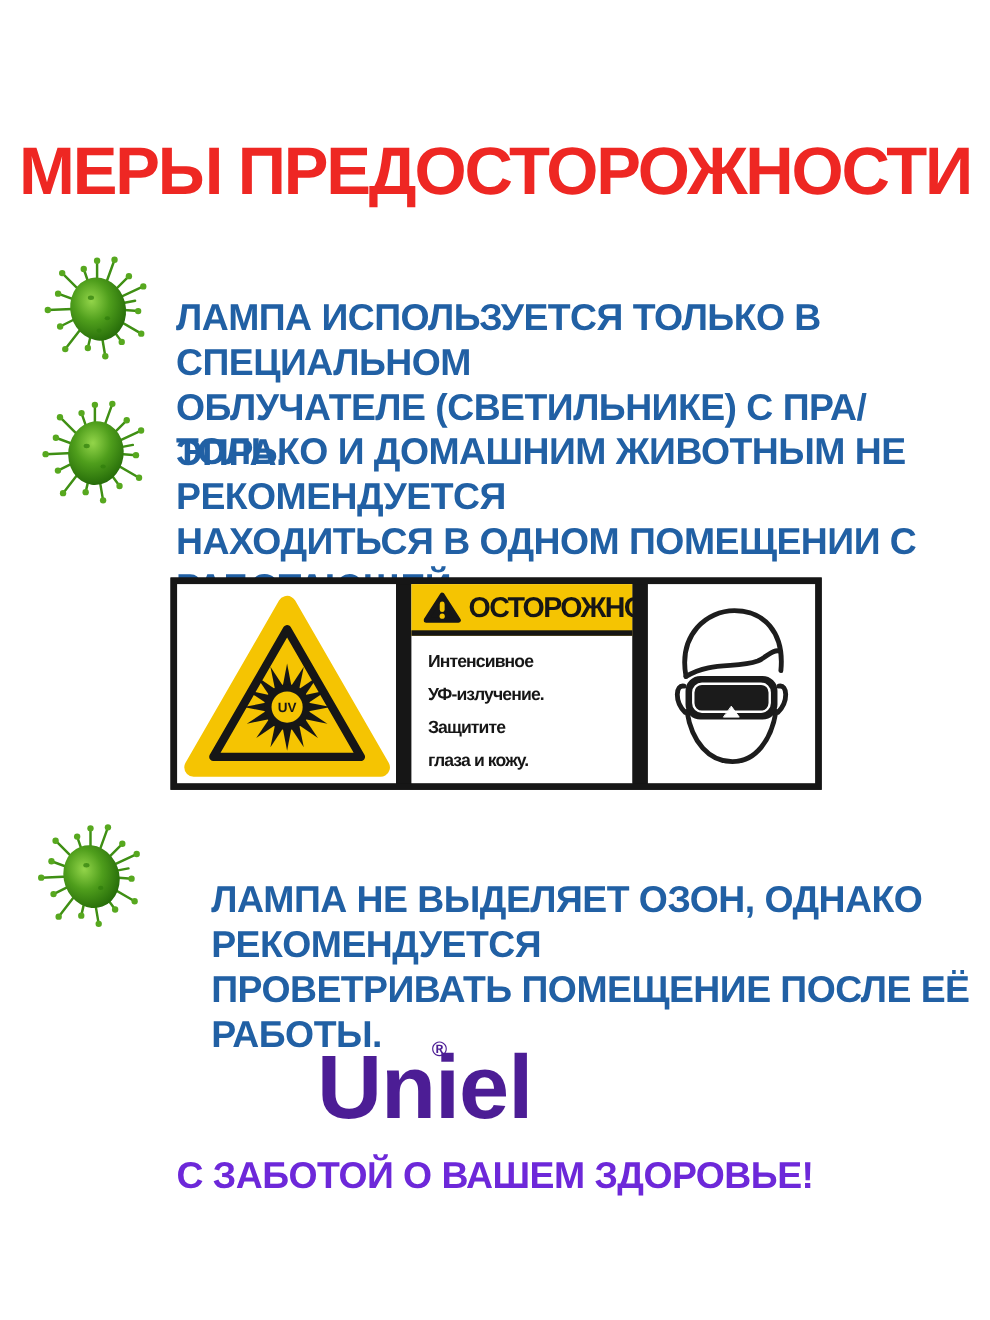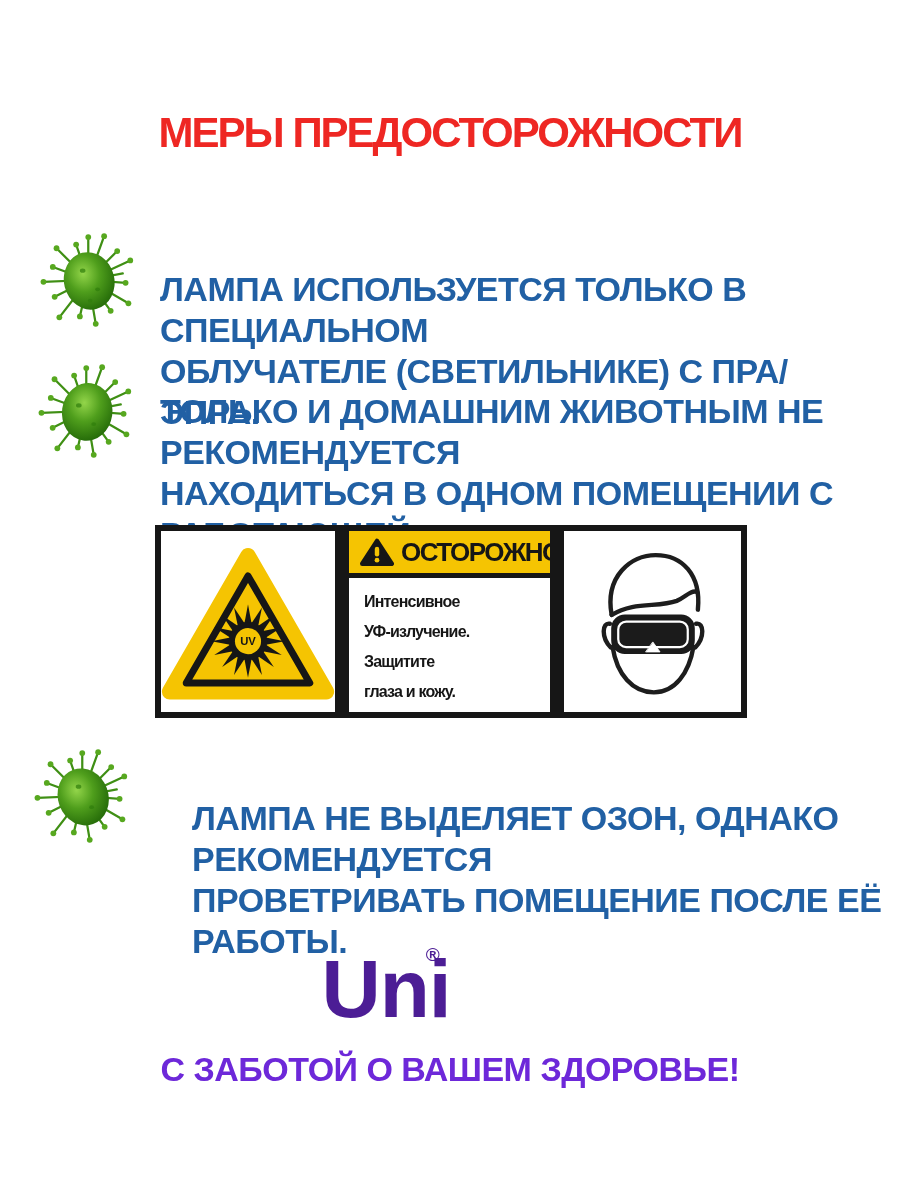--- a/index.html
+++ b/index.html
@@ -2,39 +2,39 @@
 <html><head>
 <meta charset="utf-8">
 <style>
   html,body{margin:0;padding:0;background:#ffffff;}
   body{width:900px;height:1200px;position:relative;overflow:hidden;
        font-family:"Liberation Sans","DejaVu Sans",sans-serif;}
   .abs{position:absolute;}
 
   
   .title{left:0;top:84px;width:900px;text-align:center;
-         font-size:42px;font-weight:800;letter-spacing:-2px;
+         font-size:61px;font-weight:800;letter-spacing:-2px;
          color:#ee2723;white-space:nowrap;line-height:1;}
 
   
   .bullet-text{color:#2160a4;font-size:34px;font-weight:700;
                letter-spacing:-0.5px;line-height:41px;white-space:pre-line;}
   .bt1{left:160px;top:235px;width:640px;}
   .bt2{left:160px;top:357px;width:700px;}
   .bt3{left:160px;top:764px;width:700px;margin-left:32px;}
   .virus{width:112px;height:112px;}
   .v1{left:36px;top:224px;}
   .v2{left:34px;top:355px;}
   .v3{left:30px;top:740px;}
 
   
   .label{left:155px;top:525px;width:592px;height:193px;background:#161616;
          border:6px solid #161616;box-sizing:border-box;display:flex;}
   .panel{background:#ffffff;height:100%;}
-  .p1{width:174px;display:flex;align-items:center;justify-content:center;}
+  .p1{width:199px;display:flex;align-items:center;justify-content:center;}
   .gap{width:14px;background:#161616;height:100%;}
   .p2{width:201px;display:flex;flex-direction:column;}
   .p3{width:151px;flex:1;display:flex;align-items:center;justify-content:center;}
   .p2head{height:42px;background:#f5c402;border-bottom:5px solid #161616;
           display:flex;align-items:center;padding-left:11px;}
   .p2head svg{width:34px;height:30px;margin-right:7px;flex:none;}
   .p2head span{font-size:26px;font-weight:800;color:#161616;
                letter-spacing:-1.5px;white-space:nowrap;}
   .p2body{padding:9px 4px 0 15px;color:#161616;font-size:16px;font-weight:700;
           letter-spacing:-0.8px;line-height:30px;white-space:pre-line;}
@@ -253,17 +253,17 @@
         <circle cx="87" cy="29" r="3.1"></circle>
         <circle cx="101" cy="39" r="3.1"></circle>
     </g>
     <ellipse cx="57" cy="61" rx="27" ry="31" fill="url(#virusGrad)" transform="rotate(-20 57 61)"></ellipse>
     <ellipse cx="52" cy="50" rx="3" ry="2.2" fill="#2f7d0c" opacity="0.7"></ellipse>
     <ellipse cx="66" cy="72" rx="2.6" ry="2" fill="#2f7d0c" opacity="0.7"></ellipse>
   </svg>
   <p class="abs bullet-text bt3">ЛАМПА НЕ ВЫДЕЛЯЕТ ОЗОН, ОДНАКО РЕКОМЕНДУЕТСЯ
 ПРОВЕТРИВАТЬ ПОМЕЩЕНИЕ ПОСЛЕ ЕЁ РАБОТЫ.</p>
 
-  <div class="abs logo"><span>Un</span><span class="iwrap"><span>i</span><span class="reg">®</span></span></div>
+  <div class="abs logo"><span>Un</span><span class="iwrap"><span>i</span><span class="reg">®</span></span><span>el</span></div>
 
   <div class="abs tagline">С ЗАБОТОЙ О ВАШЕМ ЗДОРОВЬЕ!</div>
 
 </div>
 
 </body></html>

